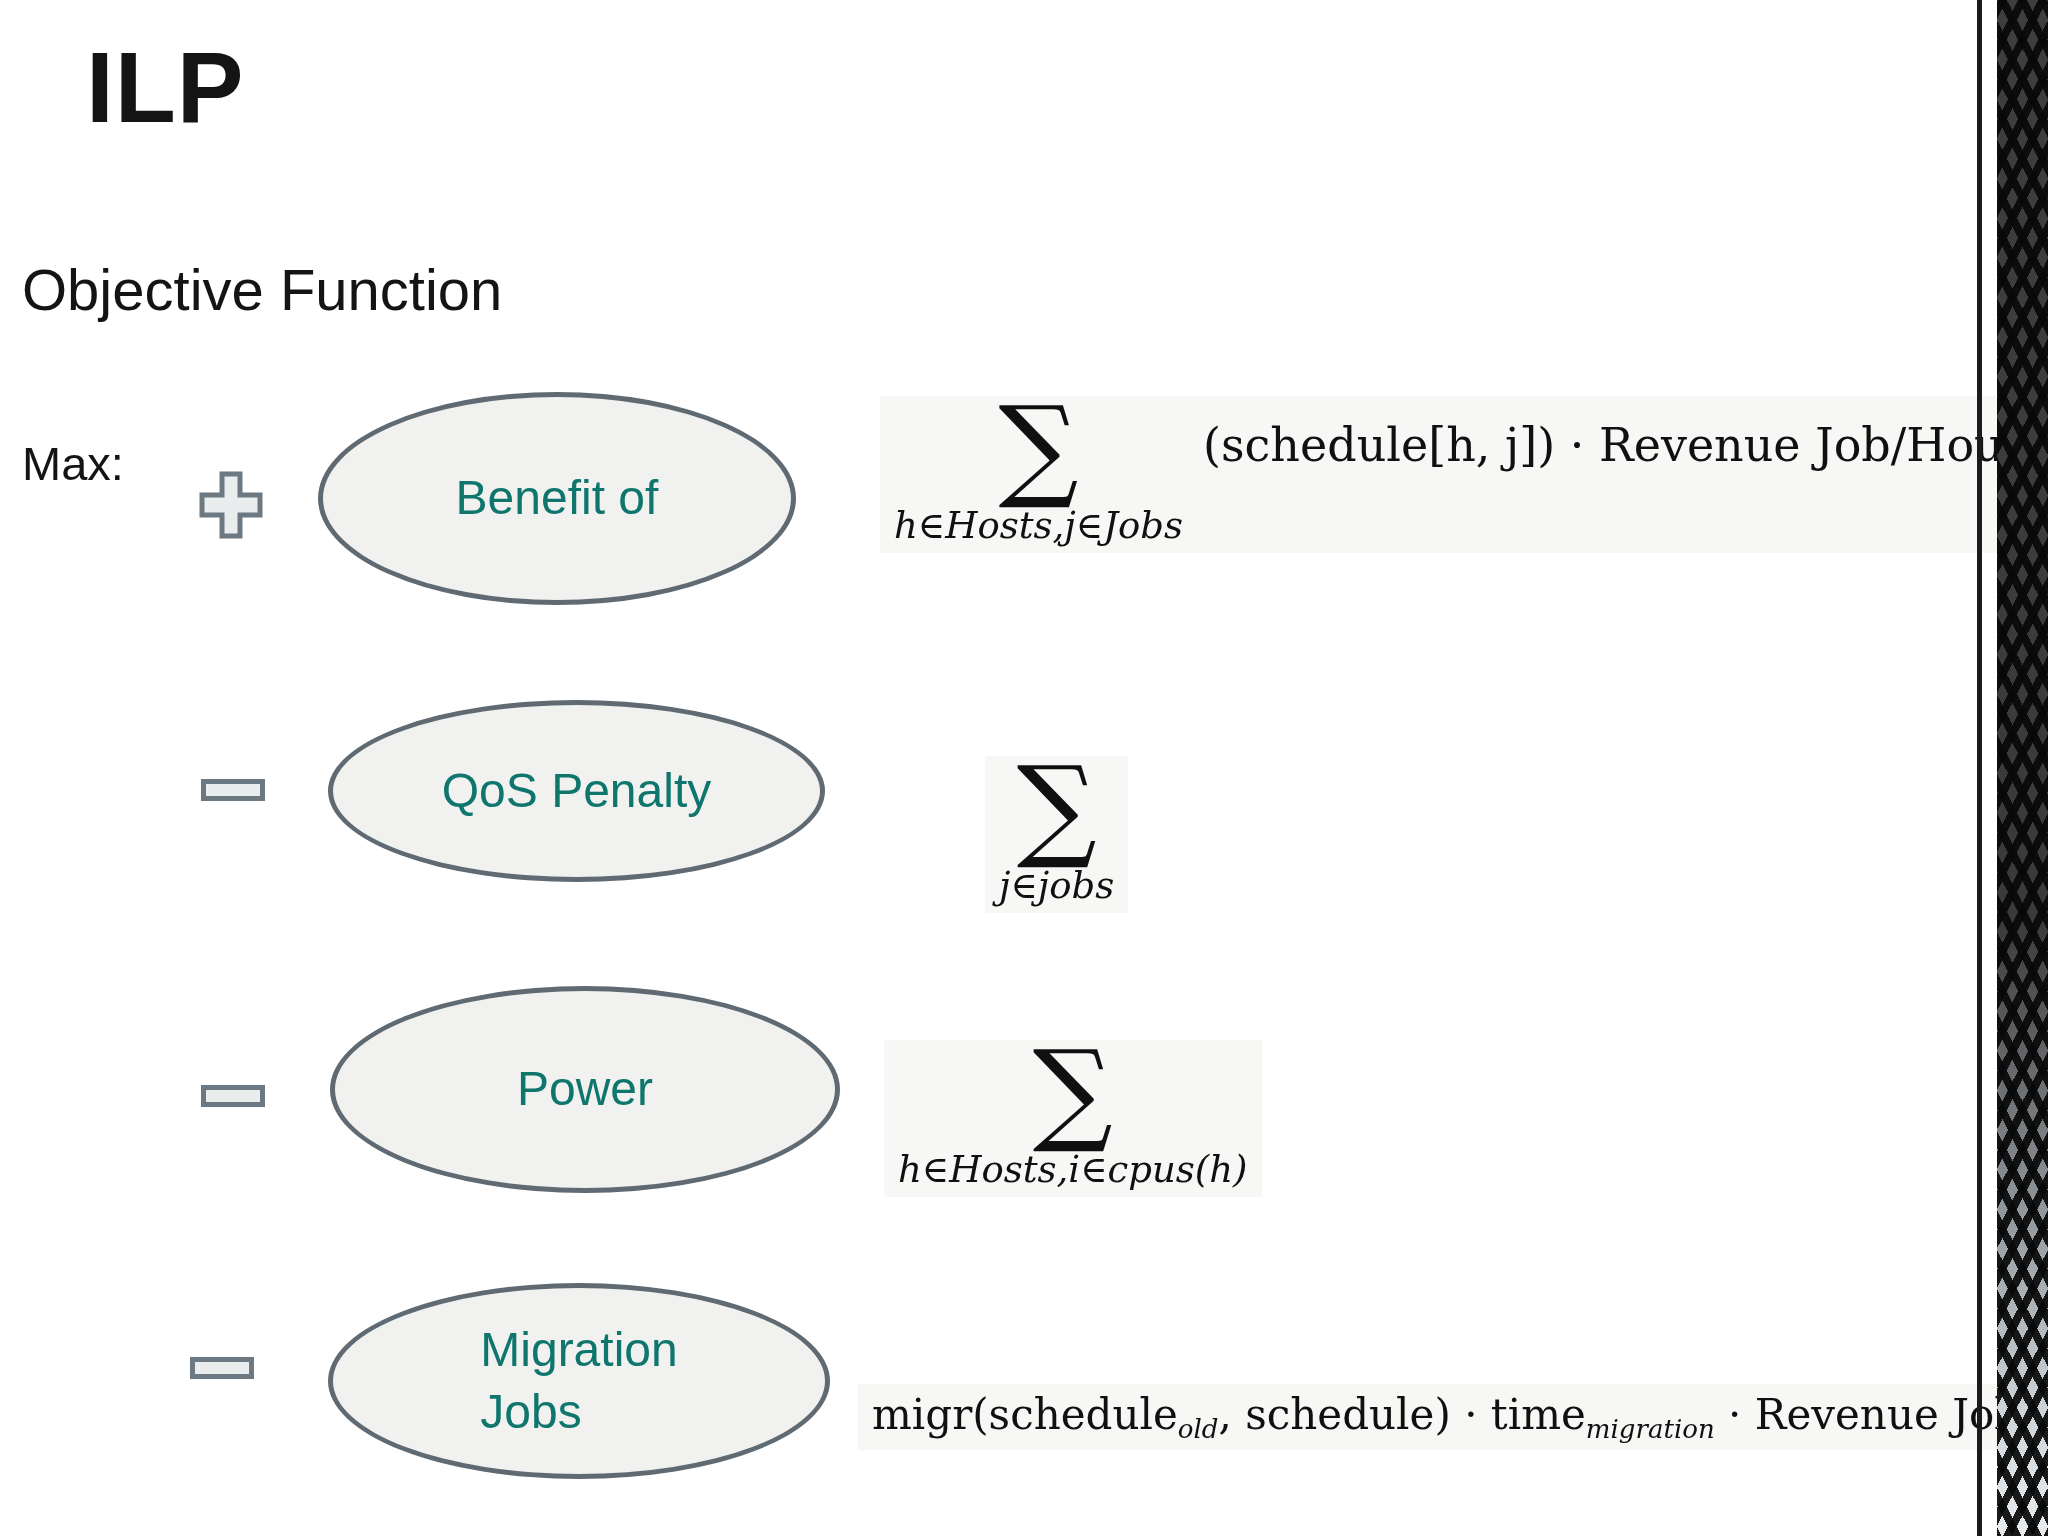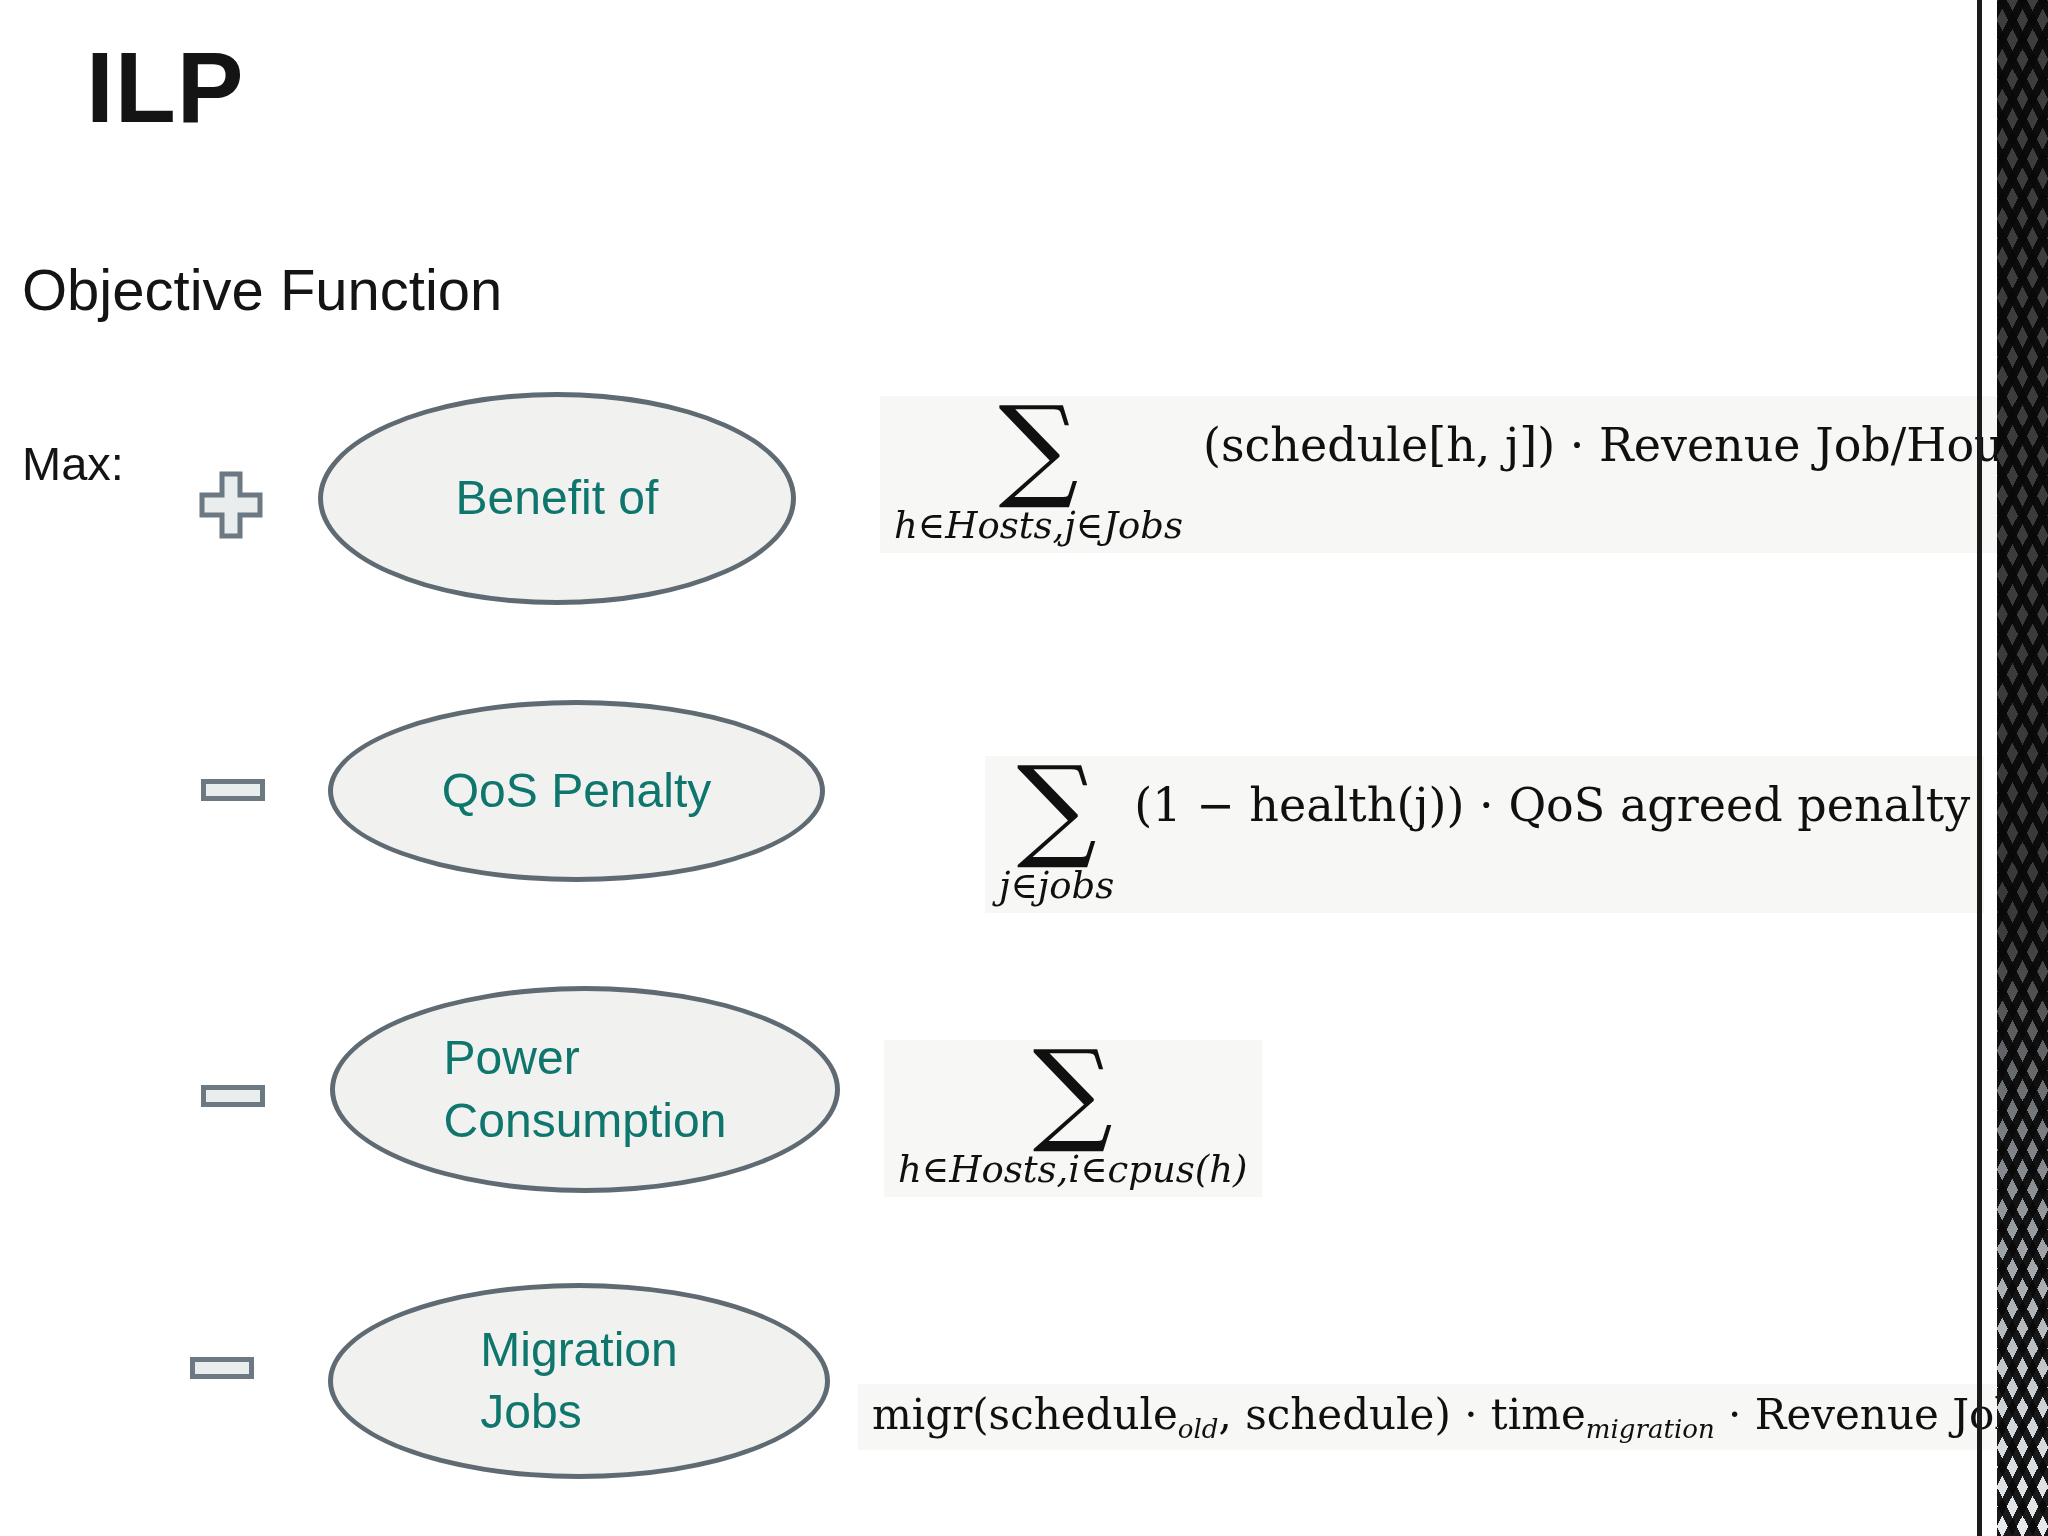--- a/index.html
+++ b/index.html
@@ -89,21 +89,20 @@
   </div>
 </div>
 <div class="abs ellipse ellipse-2">
   <div class="lines">
     <span>QoS Penalty</span>
   </div>
 </div>
 <div class="abs ellipse ellipse-3">
   <div class="lines">
     <span>Power</span>
-    <span>Consumption</span>
   </div>
 </div>
 <div class="abs ellipse ellipse-4">
   <div class="lines">
     <span>Migration</span>
     <span>Jobs</span>
   </div>
 </div>
 
 <div class="abs formula formula-1">
@@ -114,23 +113,20 @@
   <div class="expr">
     <span class="var">(schedule[h, j])</span><span class="rm"> · </span><span class="rm">Revenue Job/Hour</span>
   </div>
 </div>
 
 <div class="abs formula formula-2">
   <div class="sum-col">
     <span class="sigma">∑</span>
     <span class="limits">j∈jobs</span>
   </div>
-  <div class="expr">
-    <span class="var">(1 − health(j))</span><span class="rm"> · </span><span class="rm">QoS agreed penalty</span>
-  </div>
 </div>
 
 <div class="abs formula formula-3">
   <div class="sum-col">
     <span class="sigma">∑</span>
     <span class="limits">h∈Hosts,i∈cpus(h)</span>
   </div>
 </div>
 
 <div class="abs formula formula-4">

